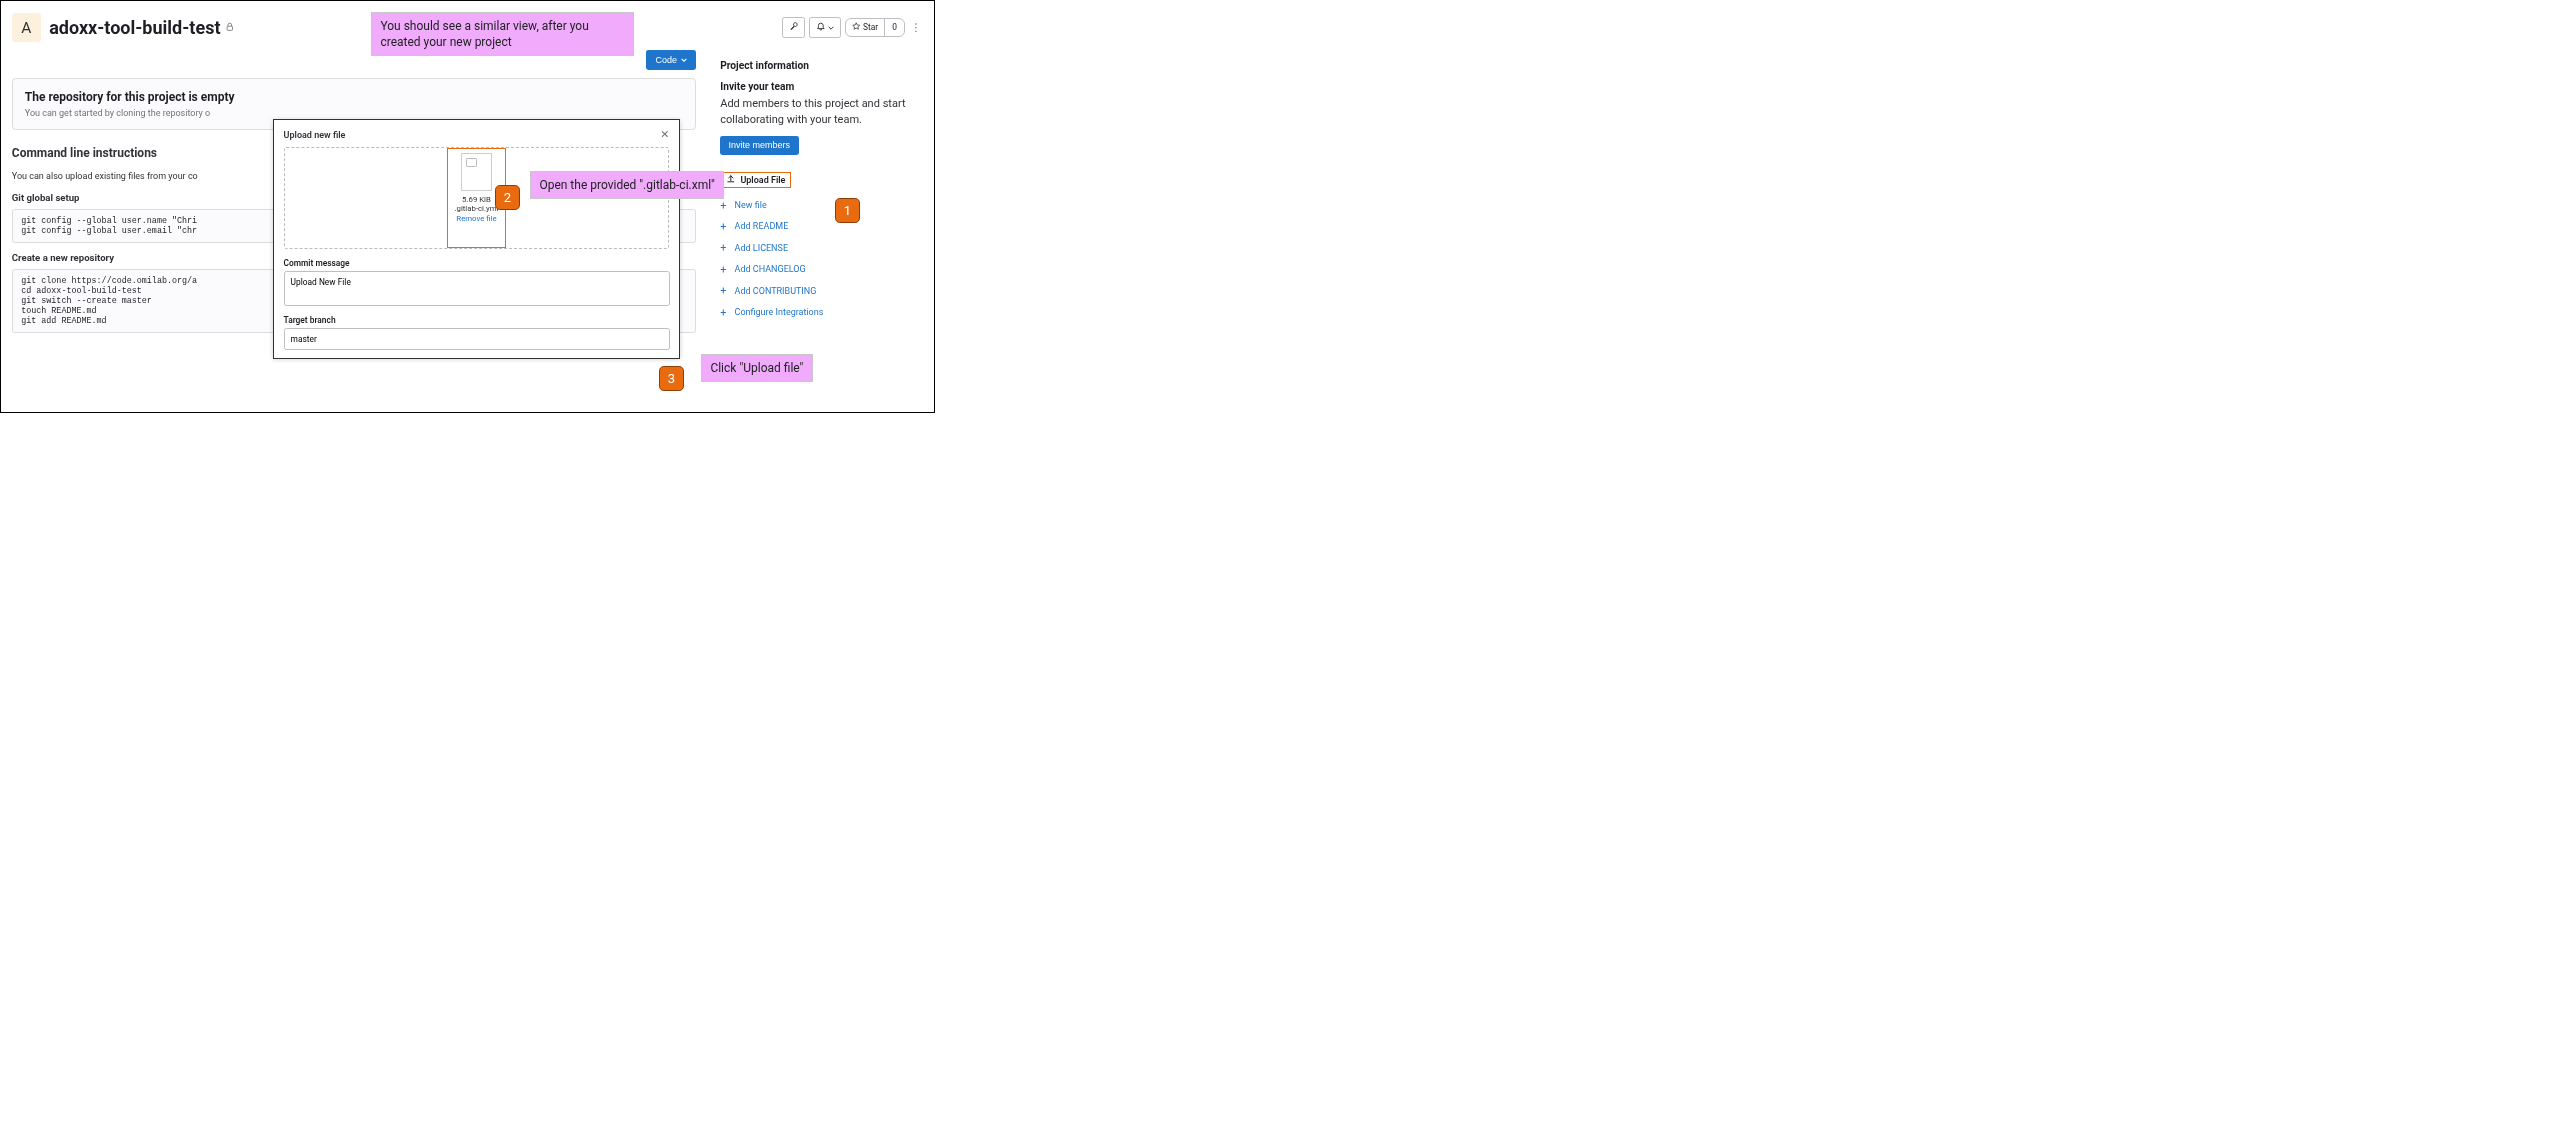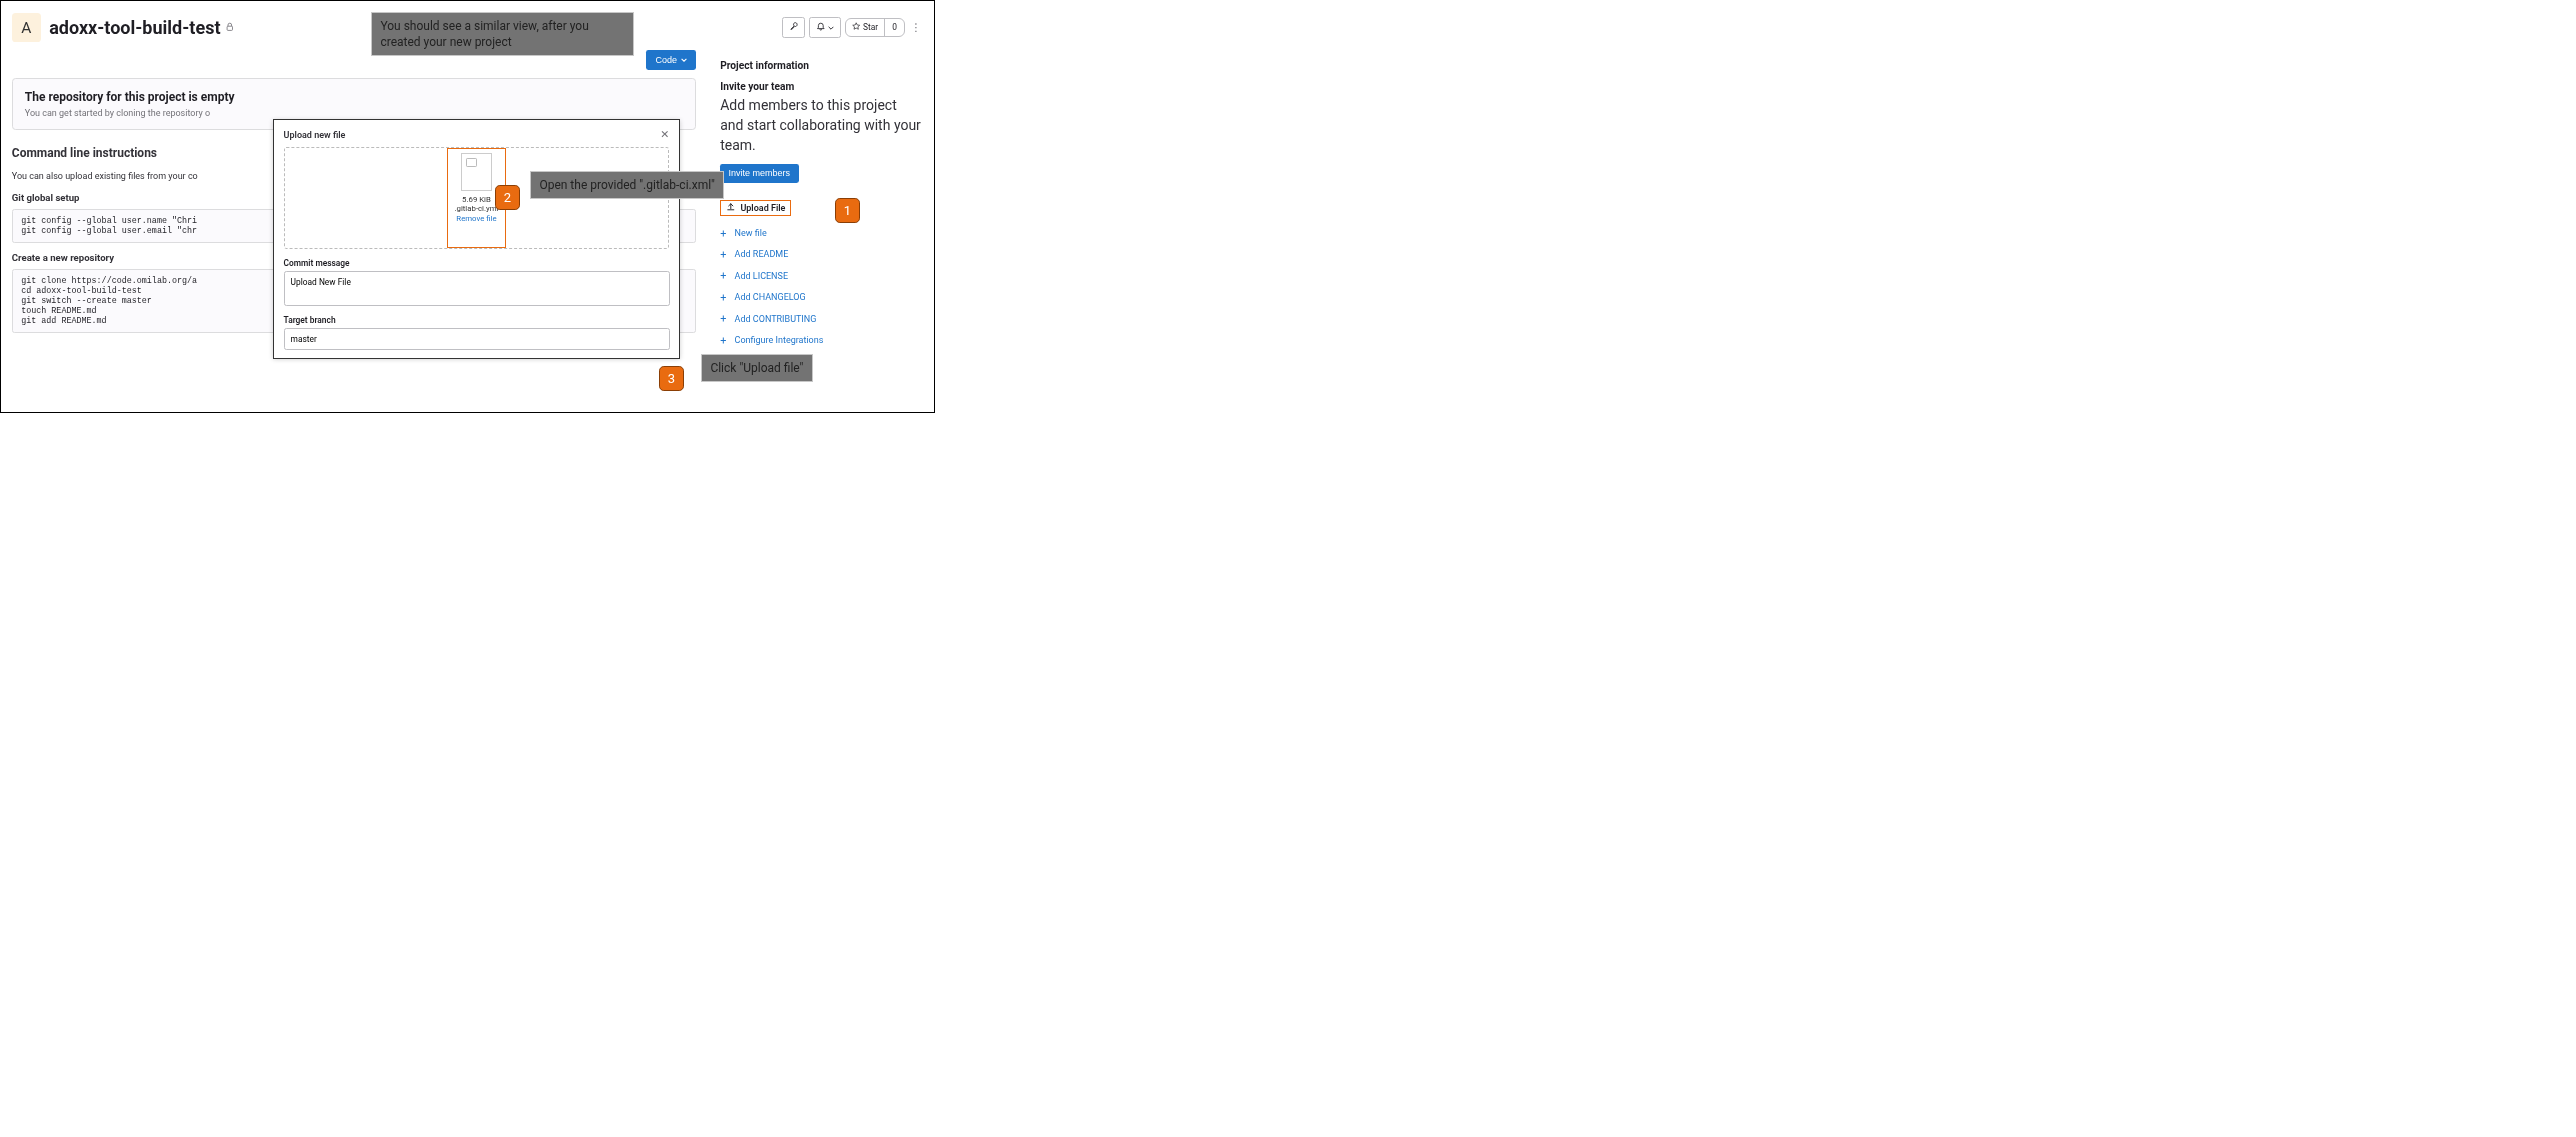--- a/index.html
+++ b/index.html
@@ -81,21 +81,21 @@
     font-family: "SFMono-Regular", Consolas, "Liberation Mono", Menlo, monospace;
     font-size: 8.4px;
     color: #1f1e24;
     white-space: pre;
     overflow: hidden;
   }
 
   
   .side-col h3 { font-size: 10.2px; font-weight: 700; margin-bottom: 9.6px; color: #1f1e24; }
   .side-col h4 { font-size: 10.2px; font-weight: 700; margin-bottom: 4.8px; color: #1f1e24; }
-  .side-col p.desc { color: #333238; font-size: 14px; line-height: 1.4; margin-bottom: 8.4px; }
+  .side-col p.desc { color: #333238; font-size: 11px; line-height: 1.4; margin-bottom: 8.4px; }
   .invite-btn {
     background: #1f75cb; color: #fff; border: none; border-radius: 2.4px;
     padding: 4.8px 8.4px; font-size: 9px; cursor: pointer; margin-bottom: 16.7px;
   }
   .action-list { list-style: none; }
   .action-list li { margin-bottom: 8.4px; }
   .action-list a {
     color: #1f75cb; text-decoration: none; font-size: 9px;
     display: inline-flex; align-items: center; gap: 4.8px; cursor: pointer;
   }
@@ -152,21 +152,21 @@
     padding: 3.6px 8.4px; font-size: 8.4px; cursor: pointer; margin-right: 3.6px;
   }
   .btn-upload {
     background: #1f75cb; color: #fff; border: none; border-radius: 2.4px;
     padding: 4.2px 8.4px; font-size: 8.4px; cursor: pointer;
   }
   .upload-btn-highlight { border: 1.8px solid #e96b10; display: inline-block; padding: 0; }
 
   
   .ann {
-    position: absolute; background: #737373; color: #222;
+    position: absolute; background: #f0abfc; color: #222;
     font-size: 12px; padding: 4.8px 8.4px; z-index: 30; line-height: 1.35;
     border: 0.6px solid #c7c7c7;
   }
   .step-badge {
     position: absolute; width: 25px; height: 25px;
     background: #e96b10; color: #fff; border: 0.6px solid #8a3e05;
     border-radius: 4.8px; display: flex; align-items: center; justify-content: center;
     font-size: 13px; z-index: 35;
   }
 </style>

